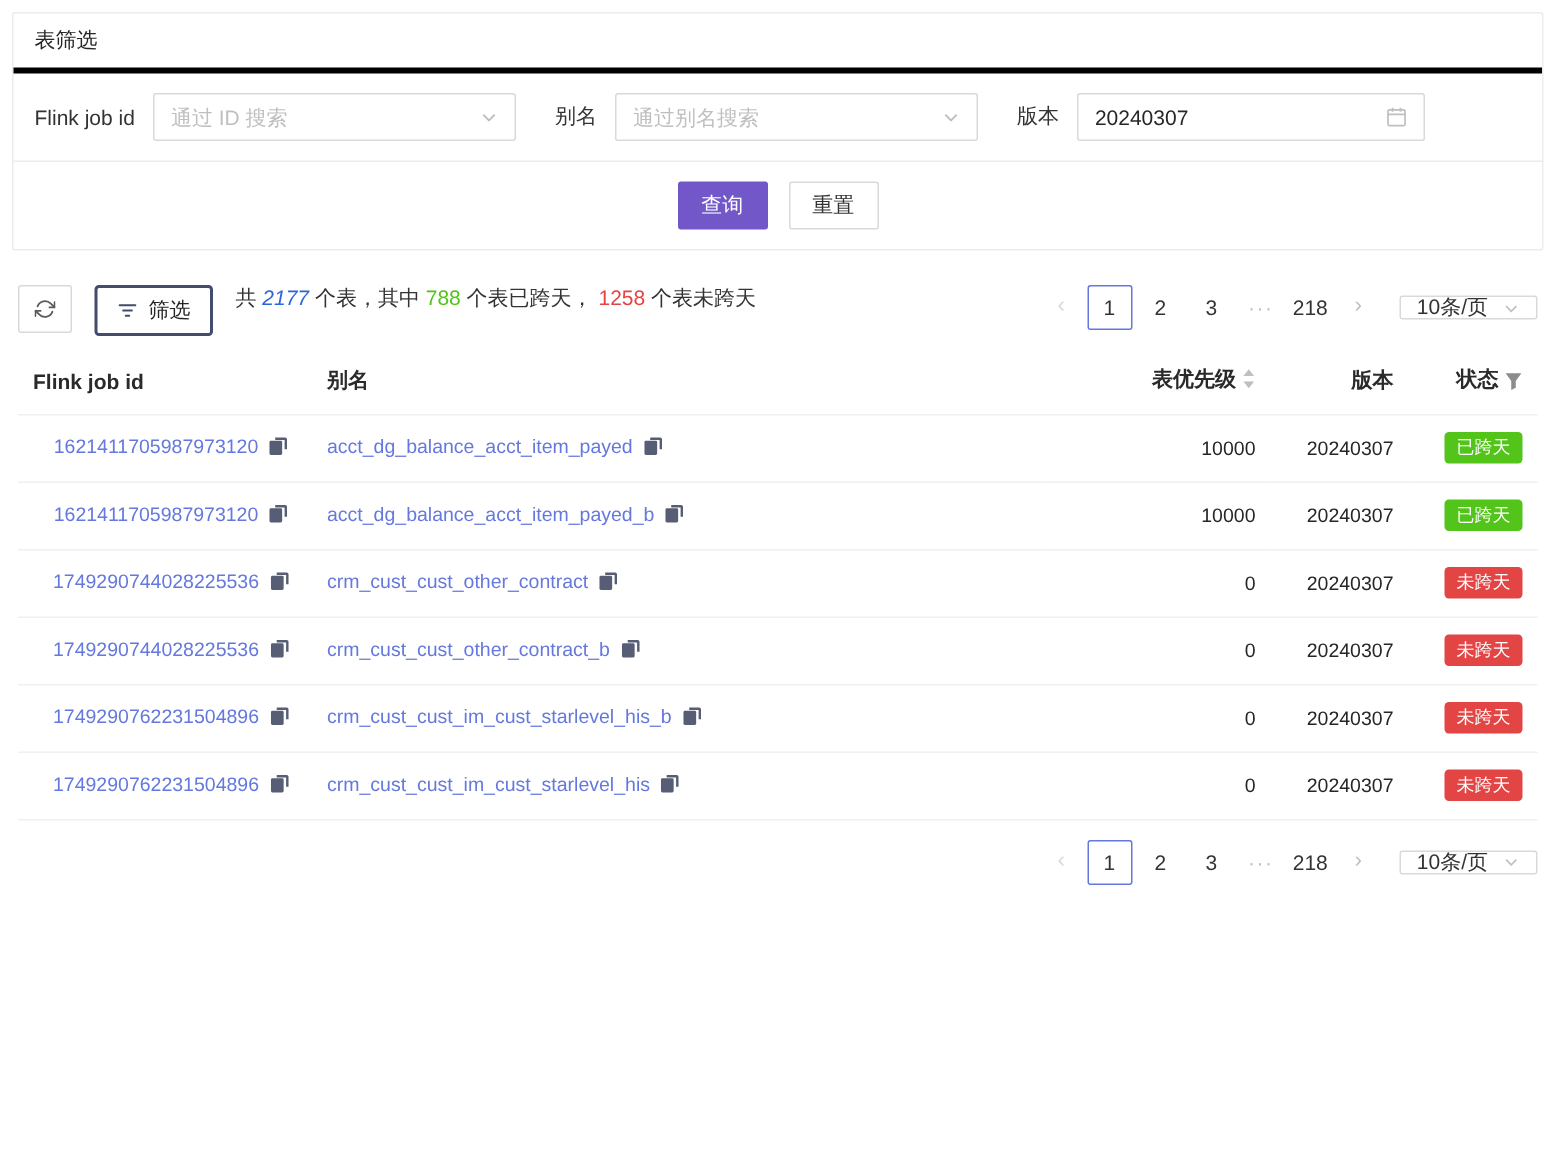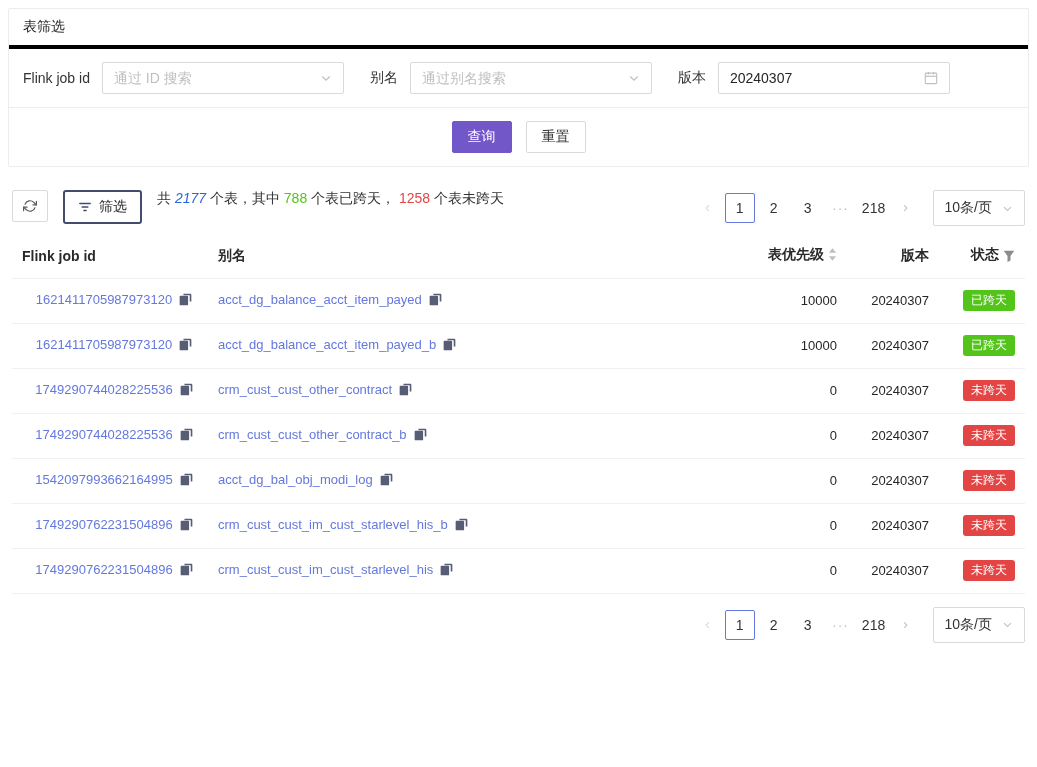--- a/index.html
+++ b/index.html
@@ -51,21 +51,21 @@
   .page-arrow { width:26px; height:30px; line-height:28px; text-align:center; font-size:15px; cursor:pointer; }
   .page-arrow.disabled { color:#d9d9d9; cursor:default; }
   .page-arrow.enabled { color:#bfbfbf; }
   .page-item {
     min-width:30px; height:30px; line-height:28px; text-align:center; cursor:pointer;
     color:#333; border:1px solid transparent; border-radius:2px;
   }
   .page-item.active { border-color:var(--color-link); }
   .page-ellipsis { min-width:28px; text-align:center; color:#bfbfbf; letter-spacing:1px; cursor:pointer; }
   .page-size {
-    display:flex; align-items:center; gap:10px; height:36px; padding:0 11px; margin-left:10px;
+    display:flex; align-items:center; gap:10px; height:16px; padding:0 11px; margin-left:10px;
     border:1px solid #d9d9d9; border-radius:2px; cursor:pointer; background:#fff;
   }
   
   .data-table { width:1013px; margin:8px 12px 0; border-collapse:collapse; table-layout:fixed; }
   .data-table th,.data-table td { padding:0 10px; border-bottom:1px solid #f0f0f0; }
   .data-table th { height:44px; text-align:left; font-weight:600; color:#2a2a2a; font-size:14px; }
   .data-table td { height:45px; font-size:13px; color:#262626; }
   .data-table th:first-child { padding-left:10px; }
   .data-table td:first-child { padding-left:18px;text-align:center; }
   .col-priority,.col-version,.col-status { text-align:right !important; }
@@ -263,37 +263,20 @@
               <path d="M5.5 0.8h8.2c0.8 0 1.5 0.7 1.5 1.5v8.2h-2V2.8H5.5z"></path>
               <rect x="0.8" y="3.5" width="10.4" height="11.7" rx="1.2"></rect>
             </svg></span>
     </td>
     <td class="col-priority">0</td>
     <td class="col-version">20240307</td>
     <td class="col-status"><span class="badge" style="background: rgb(227, 68, 68);">未跨天</span></td>
   </tr>
       <tr>
     <td>
-      <a class="link">1542097993662164995</a><span class="copy-btn"><svg width="13" height="13" viewBox="0 0 16 16" fill="#575d75">
-              <path d="M5.5 0.8h8.2c0.8 0 1.5 0.7 1.5 1.5v8.2h-2V2.8H5.5z"></path>
-              <rect x="0.8" y="3.5" width="10.4" height="11.7" rx="1.2"></rect>
-            </svg></span>
-    </td>
-    <td>
-      <a class="link">acct_dg_bal_obj_modi_log</a><span class="copy-btn"><svg width="13" height="13" viewBox="0 0 16 16" fill="#575d75">
-              <path d="M5.5 0.8h8.2c0.8 0 1.5 0.7 1.5 1.5v8.2h-2V2.8H5.5z"></path>
-              <rect x="0.8" y="3.5" width="10.4" height="11.7" rx="1.2"></rect>
-            </svg></span>
-    </td>
-    <td class="col-priority">0</td>
-    <td class="col-version">20240307</td>
-    <td class="col-status"><span class="badge" style="background: rgb(227, 68, 68);">未跨天</span></td>
-  </tr>
-      <tr>
-    <td>
       <a class="link">1749290762231504896</a><span class="copy-btn"><svg width="13" height="13" viewBox="0 0 16 16" fill="#575d75">
               <path d="M5.5 0.8h8.2c0.8 0 1.5 0.7 1.5 1.5v8.2h-2V2.8H5.5z"></path>
               <rect x="0.8" y="3.5" width="10.4" height="11.7" rx="1.2"></rect>
             </svg></span>
     </td>
     <td>
       <a class="link">crm_cust_cust_im_cust_starlevel_his_b</a><span class="copy-btn"><svg width="13" height="13" viewBox="0 0 16 16" fill="#575d75">
               <path d="M5.5 0.8h8.2c0.8 0 1.5 0.7 1.5 1.5v8.2h-2V2.8H5.5z"></path>
               <rect x="0.8" y="3.5" width="10.4" height="11.7" rx="1.2"></rect>
             </svg></span>

